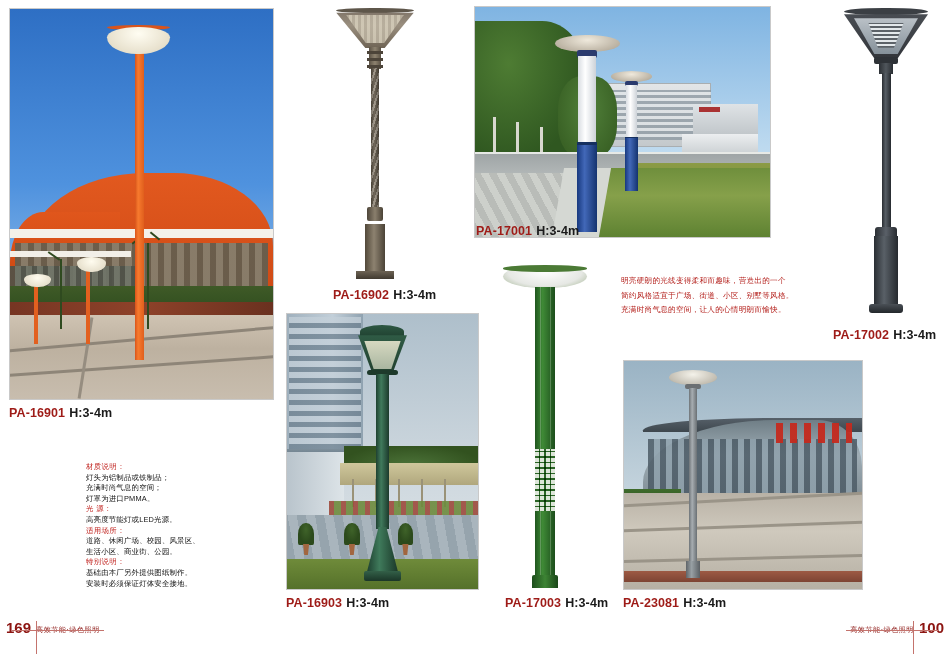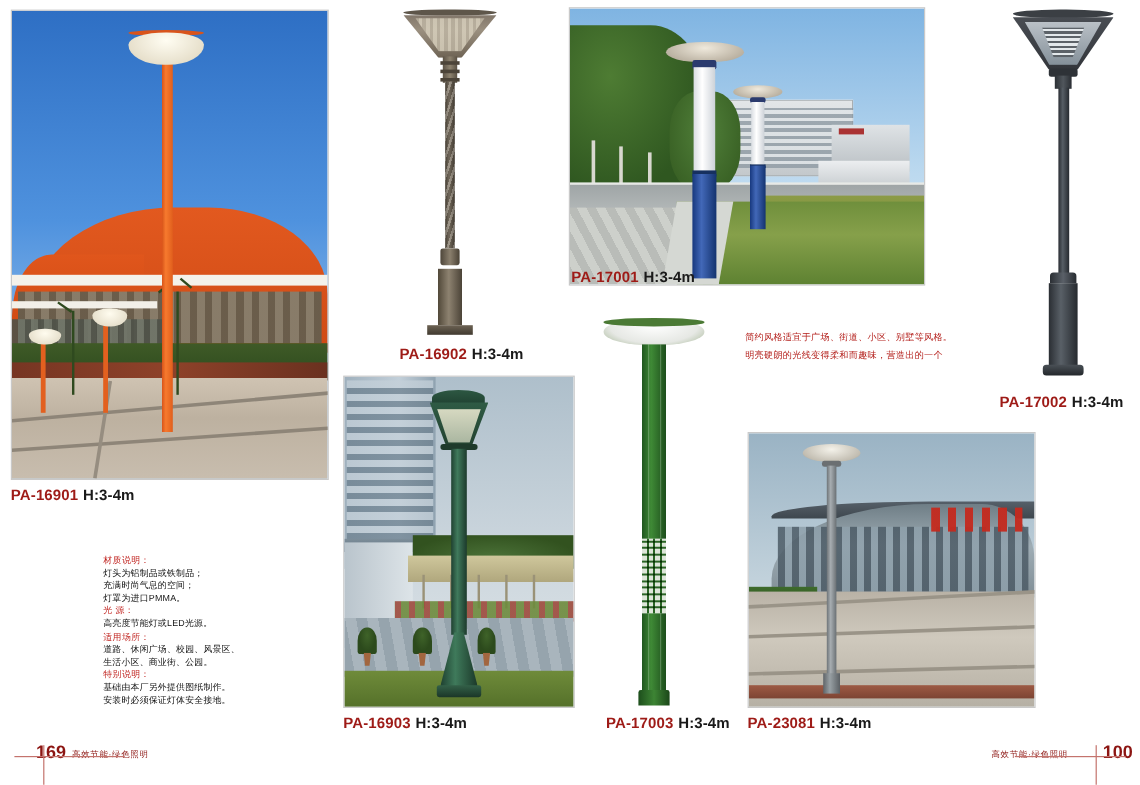--- a/index.html
+++ b/index.html
@@ -27,21 +27,21 @@
 
   
   .blurb { position: absolute; left: 621px; top: 274px; width: 205px; }
   .blurb p { color: #b4201c; font-size: 7.6px; line-height: 14.6px; letter-spacing: .25px; }
 
   
   .foot { position: absolute; bottom: 12px; height: 22px; }
   .foot.left  { left: 6px; }
   .foot.right { right: 6px; }
   .foot-row { display: flex; align-items: flex-end; }
-  .pgnum { font-size: 15px; font-weight: bold; color: #8c1512; line-height: 15px; margin-left: 24px; }
+  .pgnum { font-size: 15px; font-weight: bold; color: #8c1512; line-height: 15px; }
   .foot-cn { font-size: 7px; color: #8c1512; letter-spacing: .6px; line-height: 11px; padding: 0 5px; }
   .vbar { width: 1.4px; background: #c4736d; height: 34px; position: absolute; bottom: -13px; }
   .foot.left .vbar { left: 30px; }
   .foot.right .vbar { right: 30px; }
   .hline { height: 1.2px; background: #c4736d; position: absolute; bottom: 11px; }
   .foot.left .hline  { left: 6px; width: 92px; }
   .foot.right .hline { right: 6px; width: 92px; }
 
   
   #ph1 { left: 9px; top: 8px; width: 265px; height: 392px; }
@@ -457,22 +457,23 @@
     <div class="ln">高亮度节能灯或LED光源。</div>
     <div class="hd">适用场所：</div>
     <div class="ln">道路、休闲广场、校园、风景区、</div>
     <div class="ln">生活小区、商业街、公园。</div>
     <div class="hd">特别说明：</div>
     <div class="ln">基础由本厂另外提供图纸制作。</div>
     <div class="ln">安装时必须保证灯体安全接地。</div>
   </div>
 
   <div class="blurb">
+    <p>明亮硬朗的光线变得柔和而趣味，营造出的一个</p>
     <p>简约风格适宜于广场、街道、小区、别墅等风格。</p>
-    <p>明亮硬朗的光线变得柔和而趣味，营造出的一个</p>
+    <p>充满时尚气息的空间，让人的心情明朗而愉快。</p>
   </div>
 
   <div class="foot left">
     <div class="foot-row">
       <span class="pgnum">169</span>
       <span class="foot-cn">高效节能·绿色照明</span>
     </div>
     <div class="vbar"></div>
     <div class="hline"></div>
   </div>

